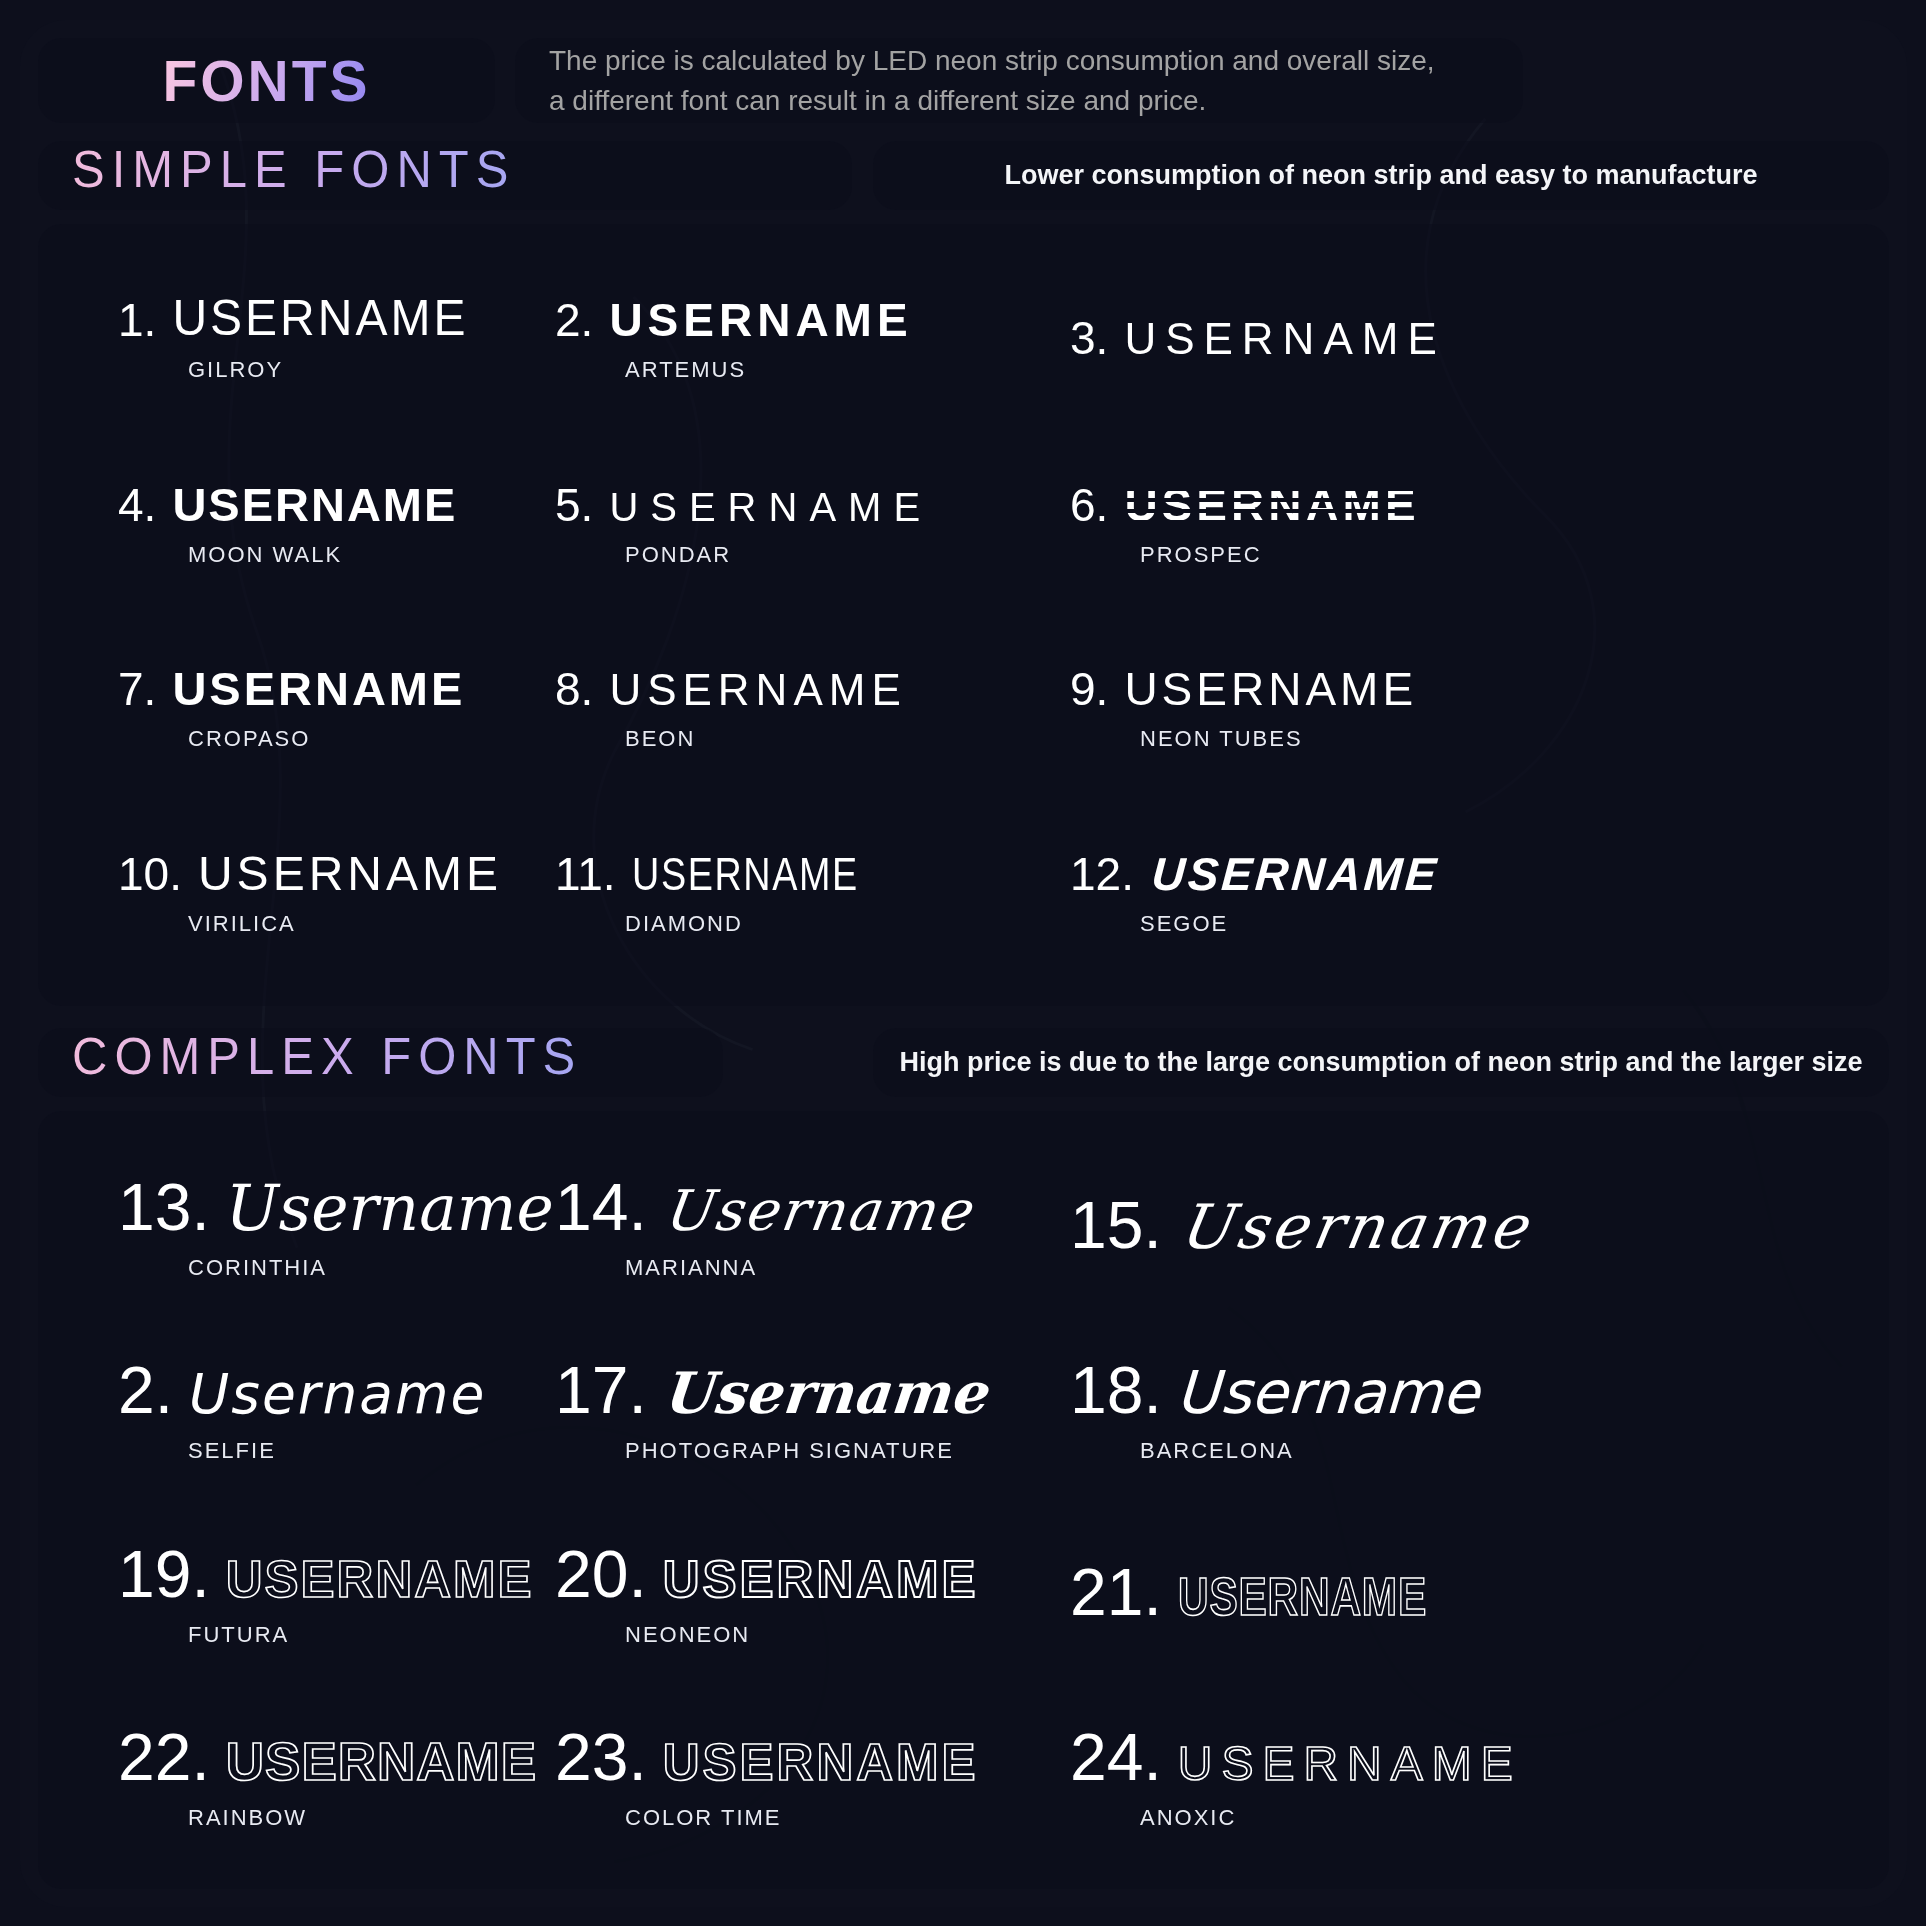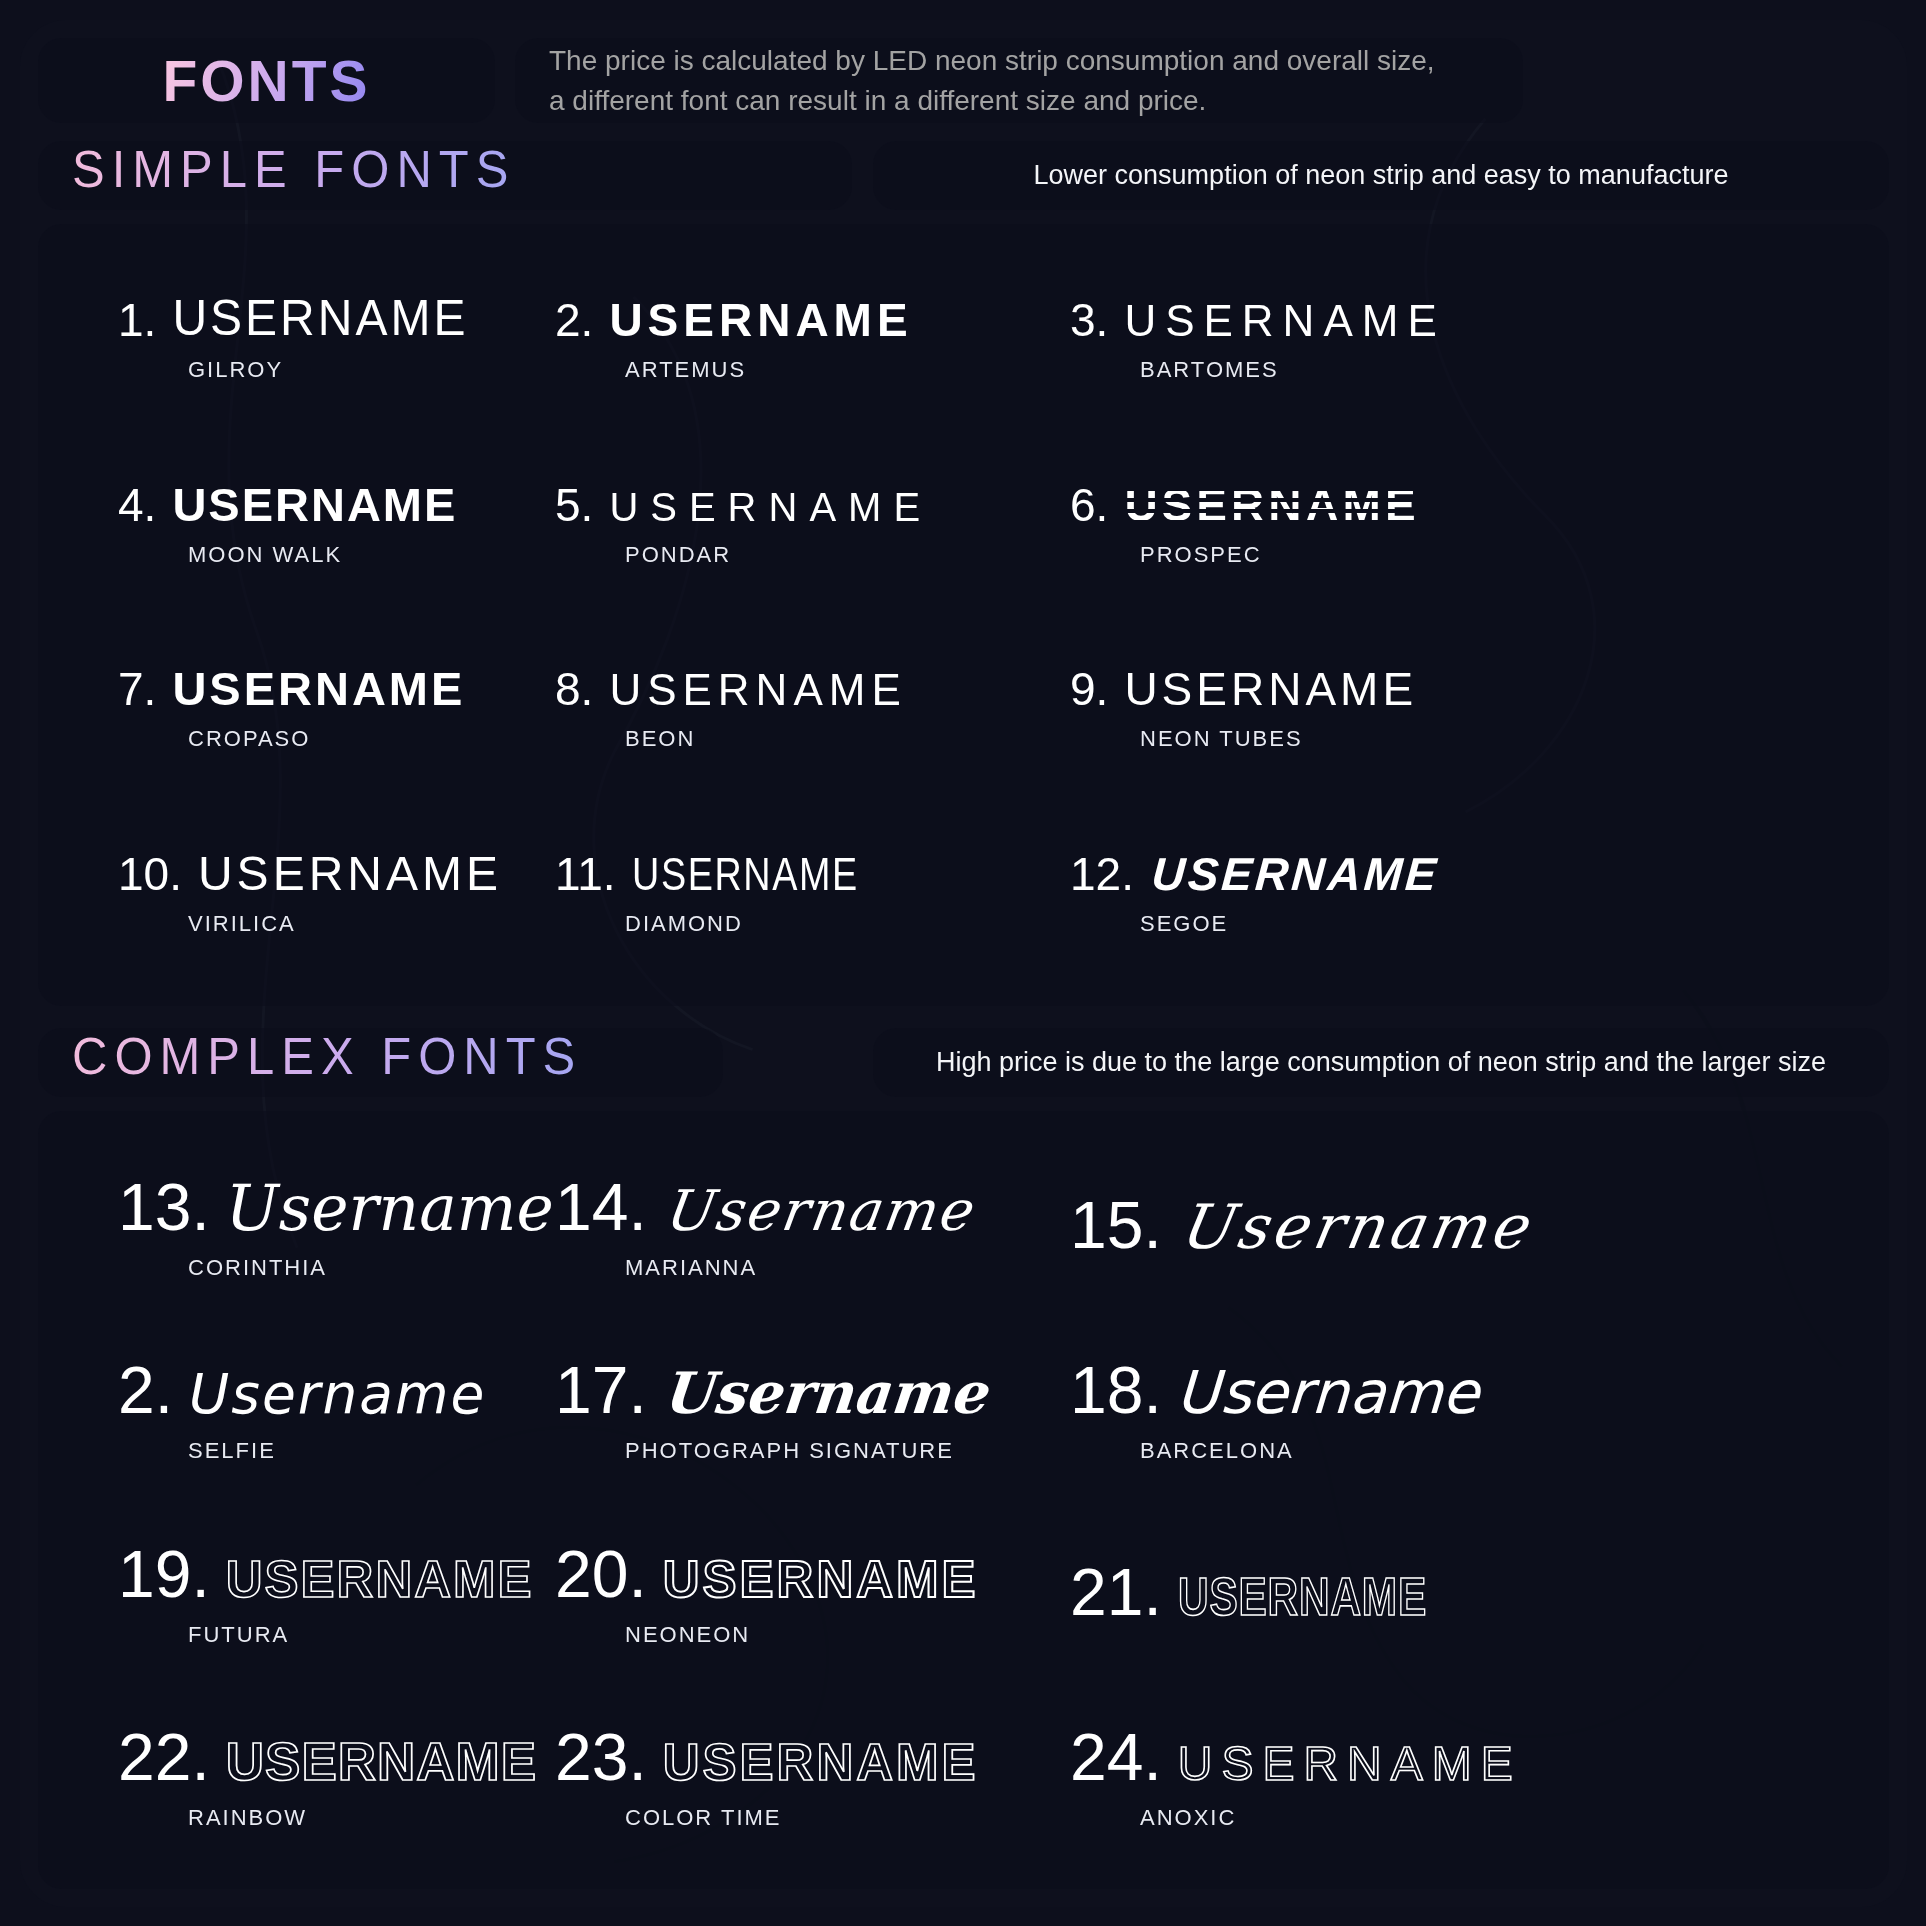--- a/index.html
+++ b/index.html
@@ -53,21 +53,21 @@
   .header-box.complex { width: 685px; }
   .section-title {
     font-size: 49px; font-weight: 400; letter-spacing: 7px;
     transform: scaleY(1.06); transform-origin: left center;
     background: linear-gradient(100deg, #f2bcdc 0%, #c9aaee 55%, #a5a6f2 100%);
     -webkit-background-clip: text; background-clip: text; color: transparent;
   }
   .note-box {
     width: 1016px;
     display: flex; align-items: center; justify-content: center;
-    font-size: 27px; font-weight: 400; color: #f4f5f8; text-align: center;
+    font-size: 27px; font-weight: 700; color: #f4f5f8; text-align: center;
   }
 
   
   .fonts-panel {
     flex: none;
     display: grid;
     grid-template-columns: 465px 515px 1fr;
     grid-auto-rows: 1fr;
     padding: 22px 40px;
   }
@@ -170,21 +170,20 @@
       <span class="sample fs-2">USERNAME</span>
     </div>
     <div class="name">ARTEMUS</div>
   </div>
 
   <div class="font-cell">
     <div class="sample-line">
       <span class="num">3.</span>
       <span class="sample fs-3">USERNAME</span>
     </div>
-    <div class="name">BARTOMES</div>
   </div>
 
   <div class="font-cell">
     <div class="sample-line">
       <span class="num">4.</span>
       <span class="sample fs-4">USERNAME</span>
     </div>
     <div class="name">MOON WALK</div>
   </div>
 

